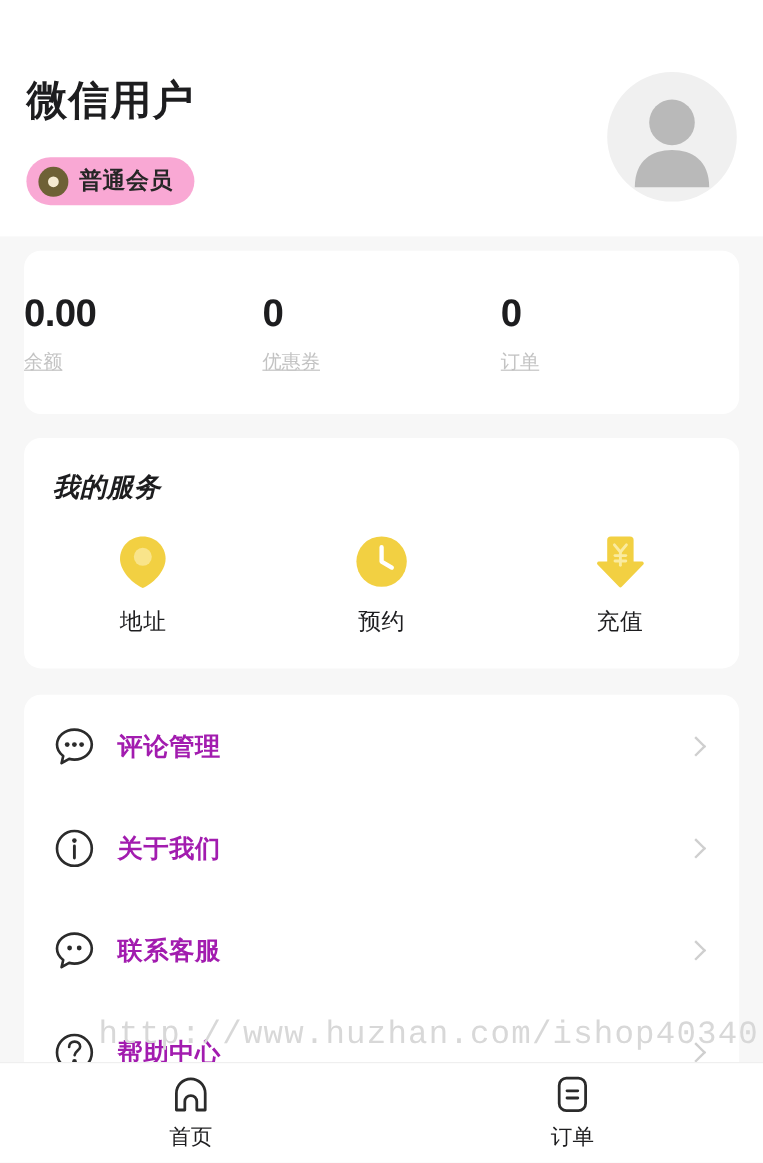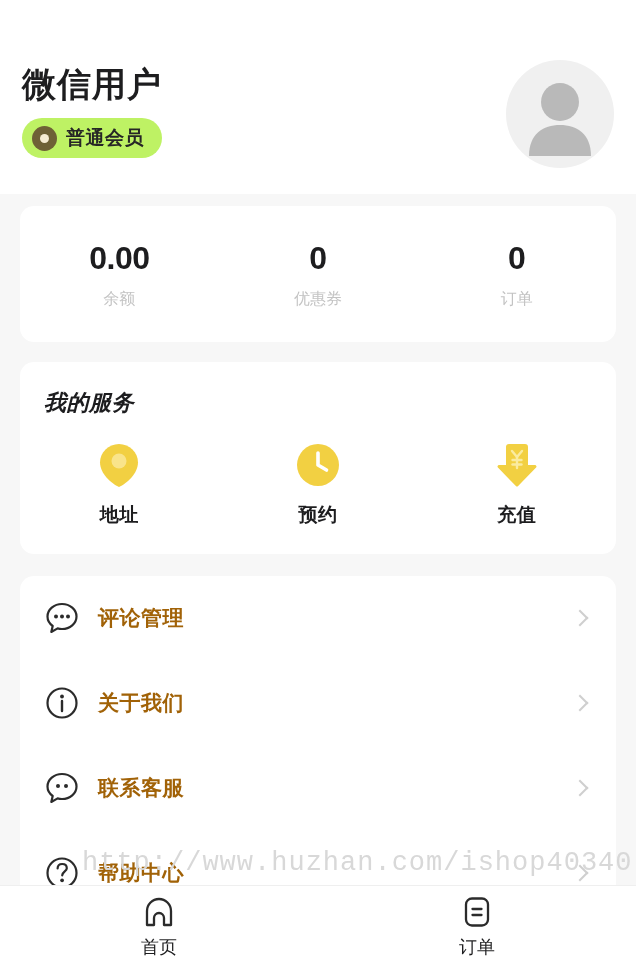--- a/index.html
+++ b/index.html
@@ -36,25 +36,25 @@
 
   .user-name {
     font-size: 34px;
     font-weight: bold;
     color: #1d1d1f;
     letter-spacing: 1px;
     line-height: 1.1;
   }
 
   .member-badge {
-    margin-top: 15px;
+    margin-top: 28px;
     display: inline-flex;
     align-items: center;
     gap: 9px;
-    background: #bef264;
+    background: #f9a8d4;
     border-radius: 22px;
     padding: 7px 18px 7px 10px;
   }
 
   .badge-icon {
     width: 25px;
     height: 25px;
     border-radius: 50%;
     background: #6e6136;
     display: flex;
@@ -98,35 +98,36 @@
   }
 
   .stats-card {
     display: flex;
     padding: 34px 0 32px 0;
     margin-top: 12px;
   }
 
   .stat {
     flex: 1;
-    text-align: center;
+    text-align: left;
   }
 
   .stat-value {
     font-size: 32px;
     font-weight: bold;
     color: #1d1d1f;
     line-height: 1.15;
     letter-spacing: -0.5px;
   }
 
   .stat-label {
     margin-top: 12px;
     font-size: 16px;
     color: #c3c3c3;
+    text-decoration: underline;
   }
 
   
   .services-card {
     margin-top: 20px;
     padding: 26px 0 26px 0;
   }
 
   .services-title {
     font-size: 22px;
@@ -154,21 +155,21 @@
     width: 46px;
     height: 46px;
     display: flex;
     align-items: center;
     justify-content: center;
   }
 
   .service-label {
     margin-top: 14px;
     font-size: 19px;
-    font-weight: bold;
+    font-weight: normal;
     color: #1d1d1f;
     letter-spacing: 0.5px;
   }
 
   
   .menu-card {
     margin-top: 22px;
     padding: 0 24px;
     border-radius: 14px 14px 0 0;
     min-height: 330px;
@@ -187,21 +188,21 @@
     flex: none;
     display: flex;
     align-items: center;
     justify-content: center;
   }
 
   .menu-label {
     margin-left: 18px;
     font-size: 21px;
     font-weight: bold;
-    color: #a16207;
+    color: #a21caf;
     flex: 1;
     letter-spacing: 0.5px;
   }
 
   .chevron {
     width: 12px;
     height: 12px;
     border-top: 2.5px solid #cfcfcf;
     border-right: 2.5px solid #cfcfcf;
     transform: rotate(45deg);

